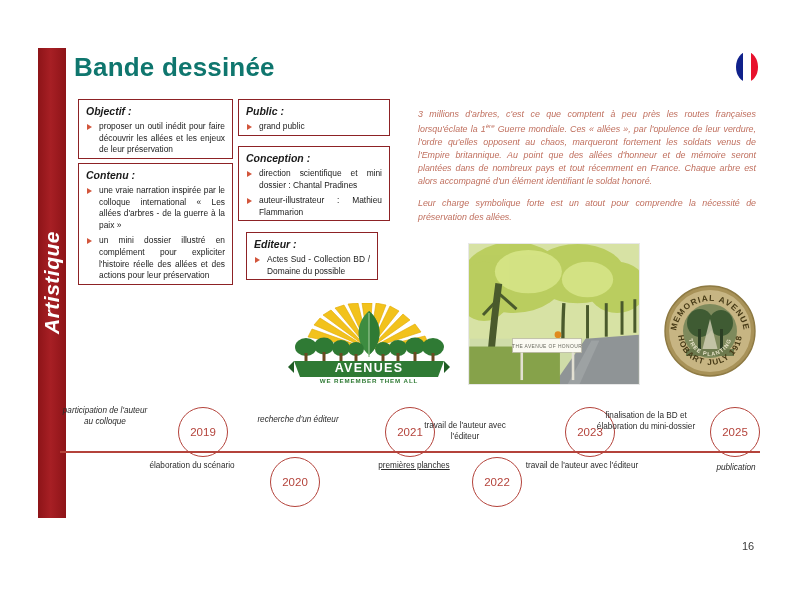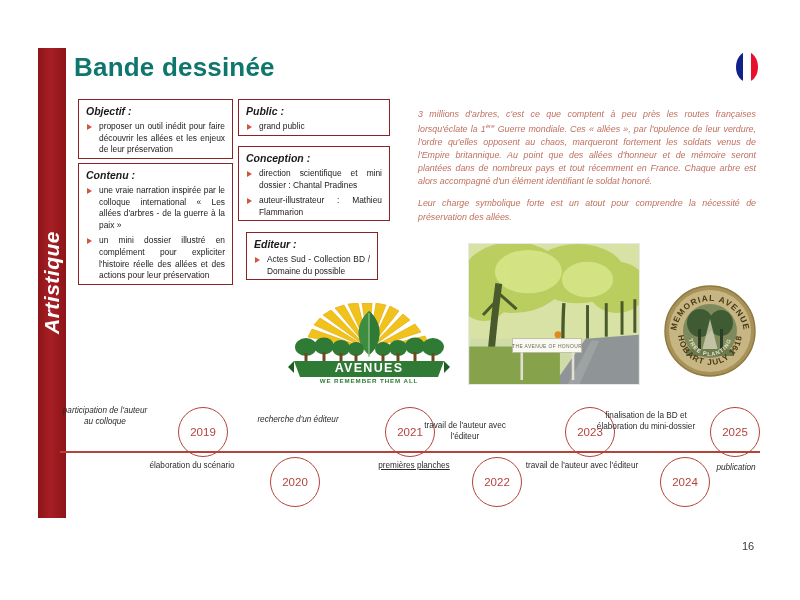--- a/index.html
+++ b/index.html
@@ -395,21 +395,20 @@
   </div>
 
   <div class="timeline">
     <div class="tl-line"></div>
 
     <div class="tl-circle" style="left:118px; top:12px;">2019</div>
     <div class="tl-circle" style="left:210px; top:62px;">2020</div>
     <div class="tl-circle" style="left:325px; top:12px;">2021</div>
     <div class="tl-circle" style="left:412px; top:62px;">2022</div>
     <div class="tl-circle" style="left:505px; top:12px;">2023</div>
-    <div class="tl-circle" style="left:600px; top:62px;">2024</div>
     <div class="tl-circle" style="left:650px; top:12px;">2025</div>
 
     <div class="tl-label it" style="left:0px;   top:11px; width:90px;">participation de l'auteur au colloque</div>
     <div class="tl-label" style="left:80px;  top:66px; width:104px;">élaboration du scénario</div>
     <div class="tl-label it" style="left:188px; top:20px; width:100px;">recherche d'un éditeur</div>
     <div class="tl-label" style="left:312px; top:66px; width:84px;text-decoration:underline;">premières planches</div>
     <div class="tl-label" style="left:350px; top:26px; width:110px;">travail de l'auteur avec l'éditeur</div>
     <div class="tl-label" style="left:464px; top:66px; width:116px;">travail de l'auteur avec l'éditeur</div>
     <div class="tl-label" style="left:528px; top:16px; width:116px;">finalisation de la BD et élaboration du mini-dossier</div>
     <div class="tl-label it" style="left:636px; top:68px; width:80px;">publication</div>

